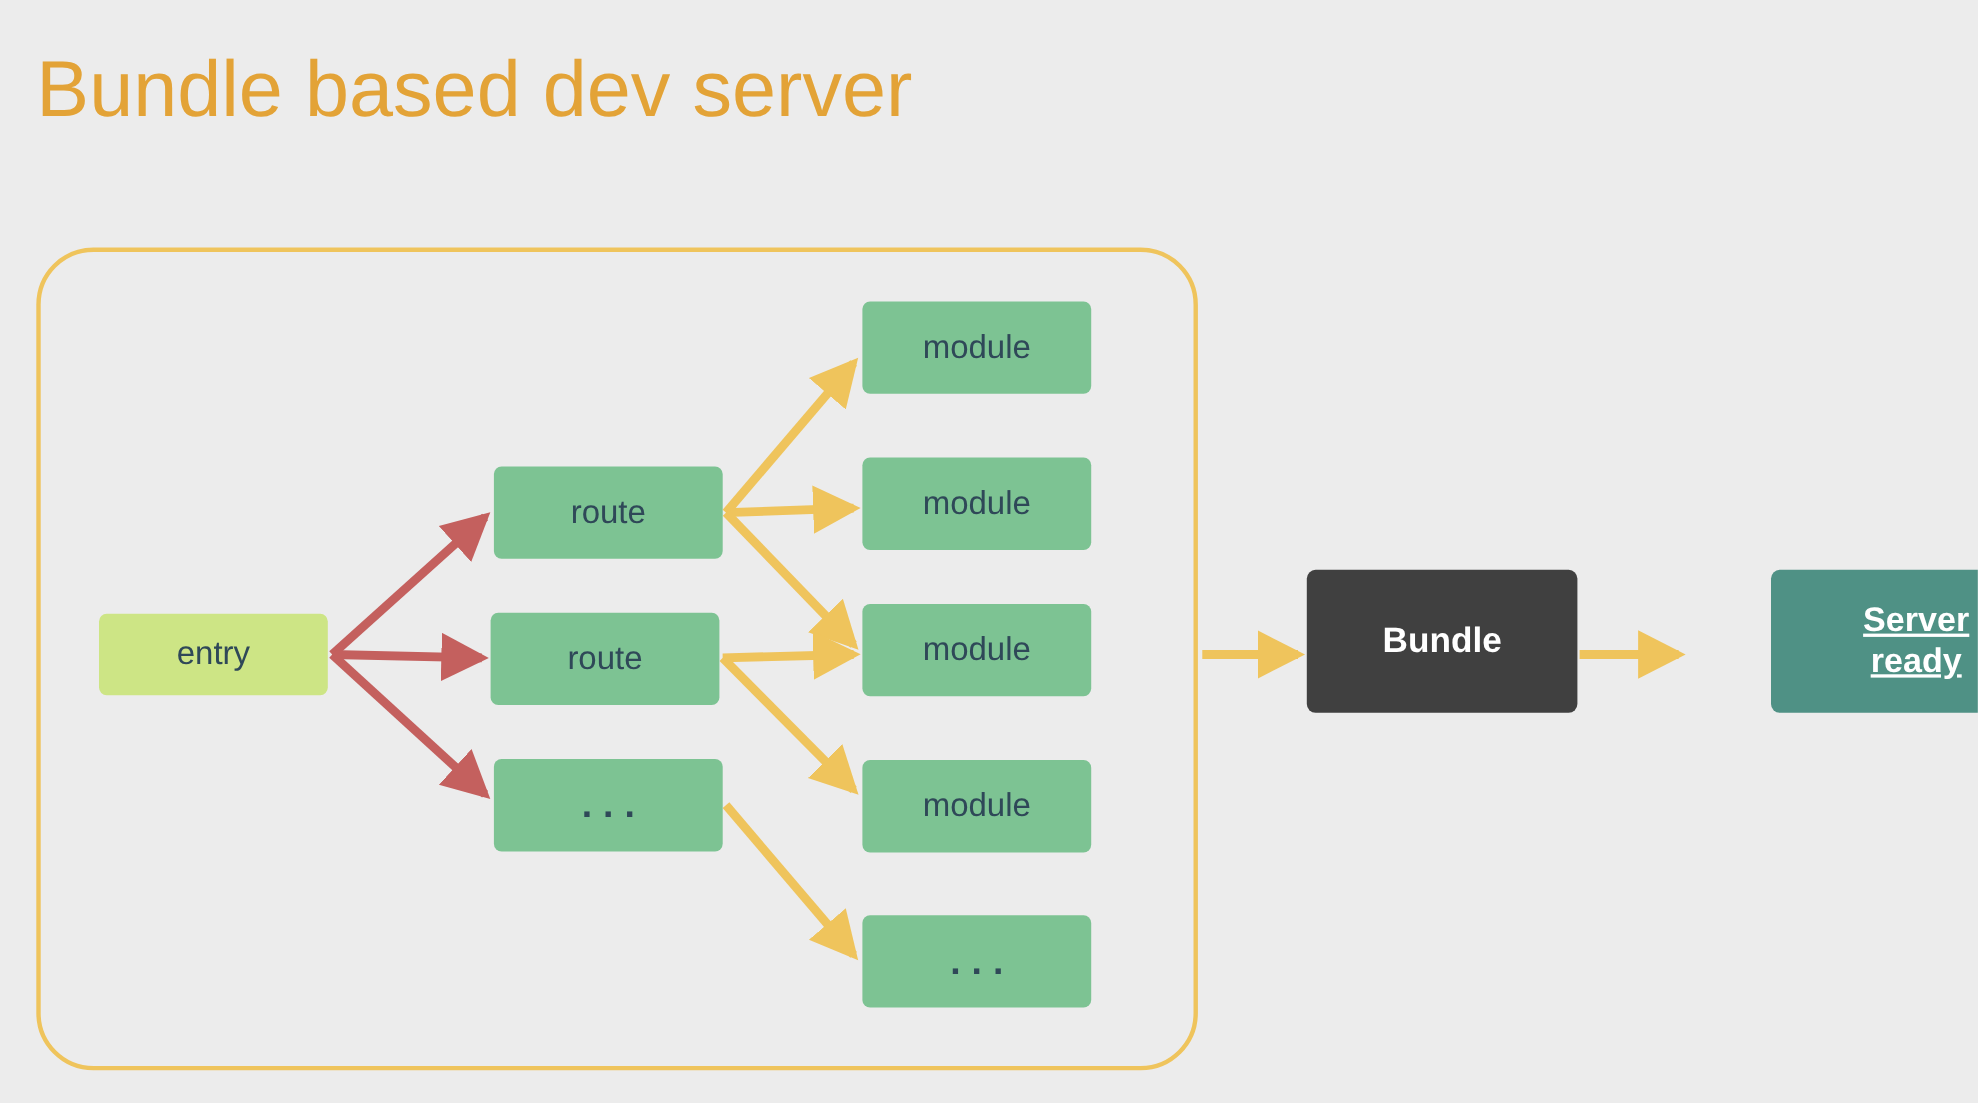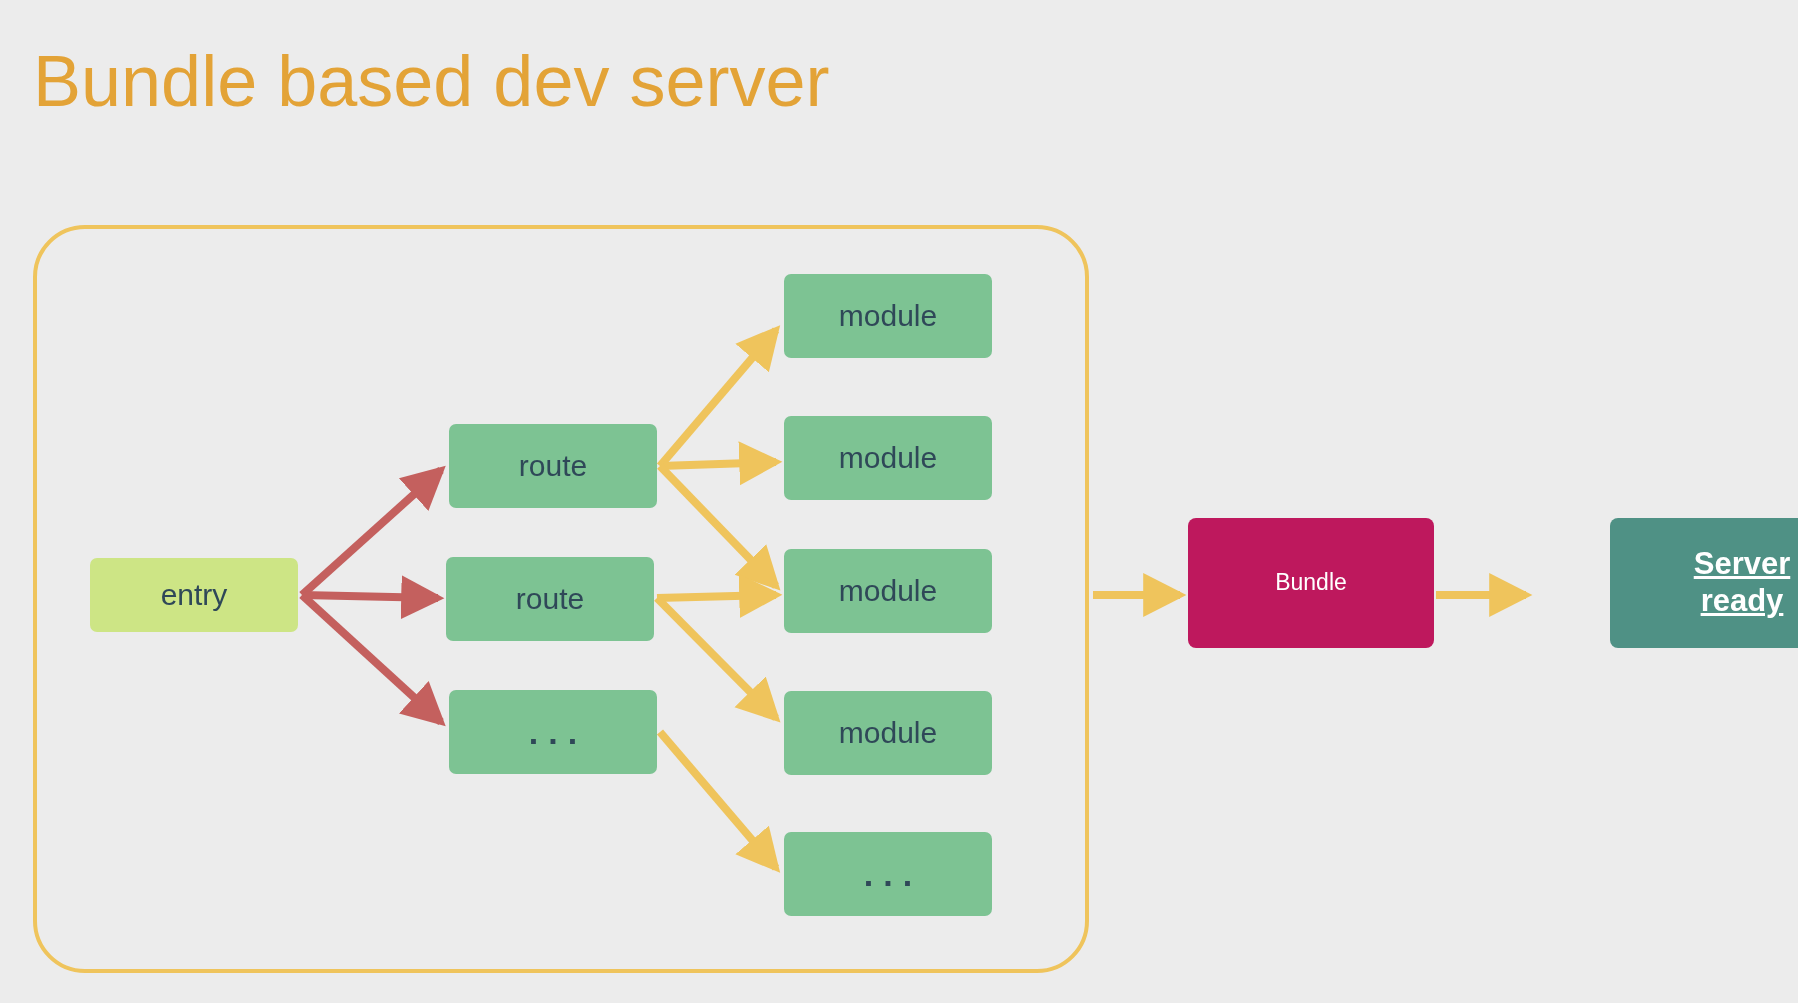--- a/index.html
+++ b/index.html
@@ -56,24 +56,24 @@
     font-size: 30px;
     font-weight: 500;
   }
   .node-green {
     background: #7dc393;
     color: #2f4858;
     font-size: 30px;
     font-weight: 500;
   }
   .node-bundle {
-    background: #be185d;
+    background: #404040;
     color: #ffffff;
-    font-size: 23px;
-    font-weight: normal;
+    font-size: 32px;
+    font-weight: bold;
     border-radius: 8px;
   }
   .node-server {
     background: #4f9185;
     color: #ffffff;
     font-size: 31px;
     font-weight: bold;
     border-radius: 8px;
     white-space: pre-line;
   }

